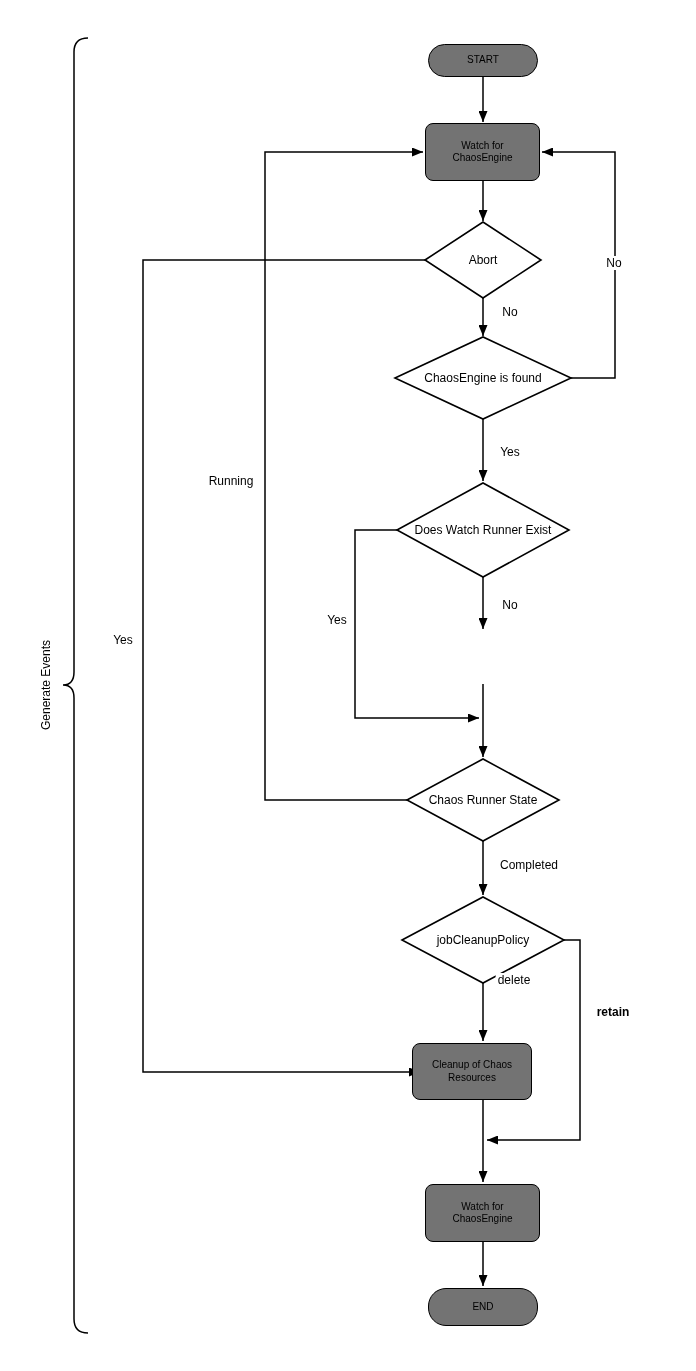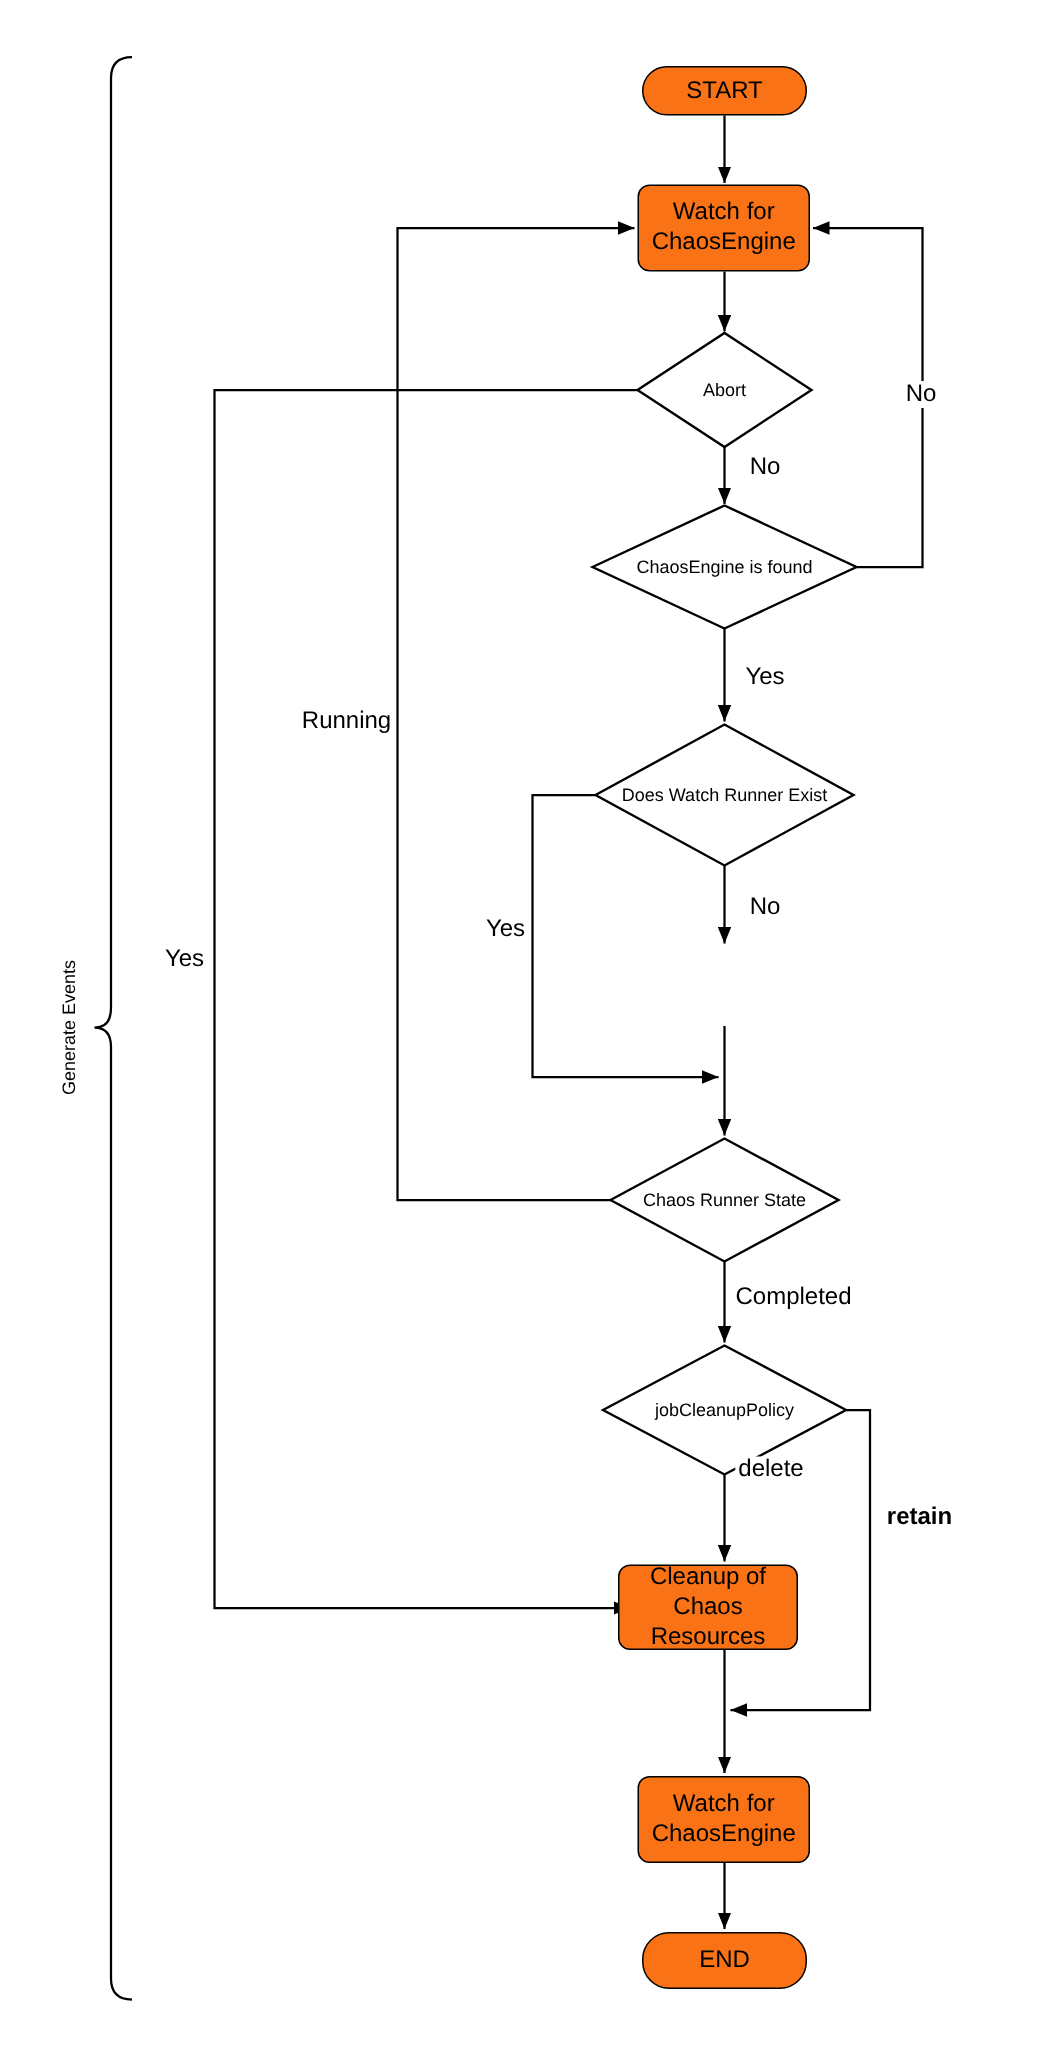--- a/index.html
+++ b/index.html
@@ -14,44 +14,44 @@
   }
   svg.wires {
     position: absolute;
     left: 0; top: 0;
     width: 696px; height: 1371px;
   }
   .node {
     position: absolute;
     box-sizing: border-box;
     border: 1.6px solid #000;
-    background: #f97316;
+    background: #737373;
     display: flex;
     align-items: center;
     justify-content: center;
     text-align: center;
-    font-size: 16px;
+    font-size: 10px;
     line-height: 1.25;
     padding: 2px 6px;
   }
   .node.process { border-radius: 8px; }
   .node.terminal { border-radius: 18px; }
   .diamond-label {
     position: absolute;
     display: flex;
     align-items: center;
     justify-content: center;
     text-align: left;
     font-size: 12px;
     height: 20px;
     pointer-events: none;
   }
   .edge-label {
     position: absolute;
-    font-size: 16px;
+    font-size: 12px;
     white-space: nowrap;
     transform: translate(-50%, -50%);
     background: #fff;
     padding: 0 2px;
   }
   .bracket-label {
     position: absolute;
     left: 46px;
     top: 685px;
     transform: translate(-50%, -50%) rotate(-90deg);

